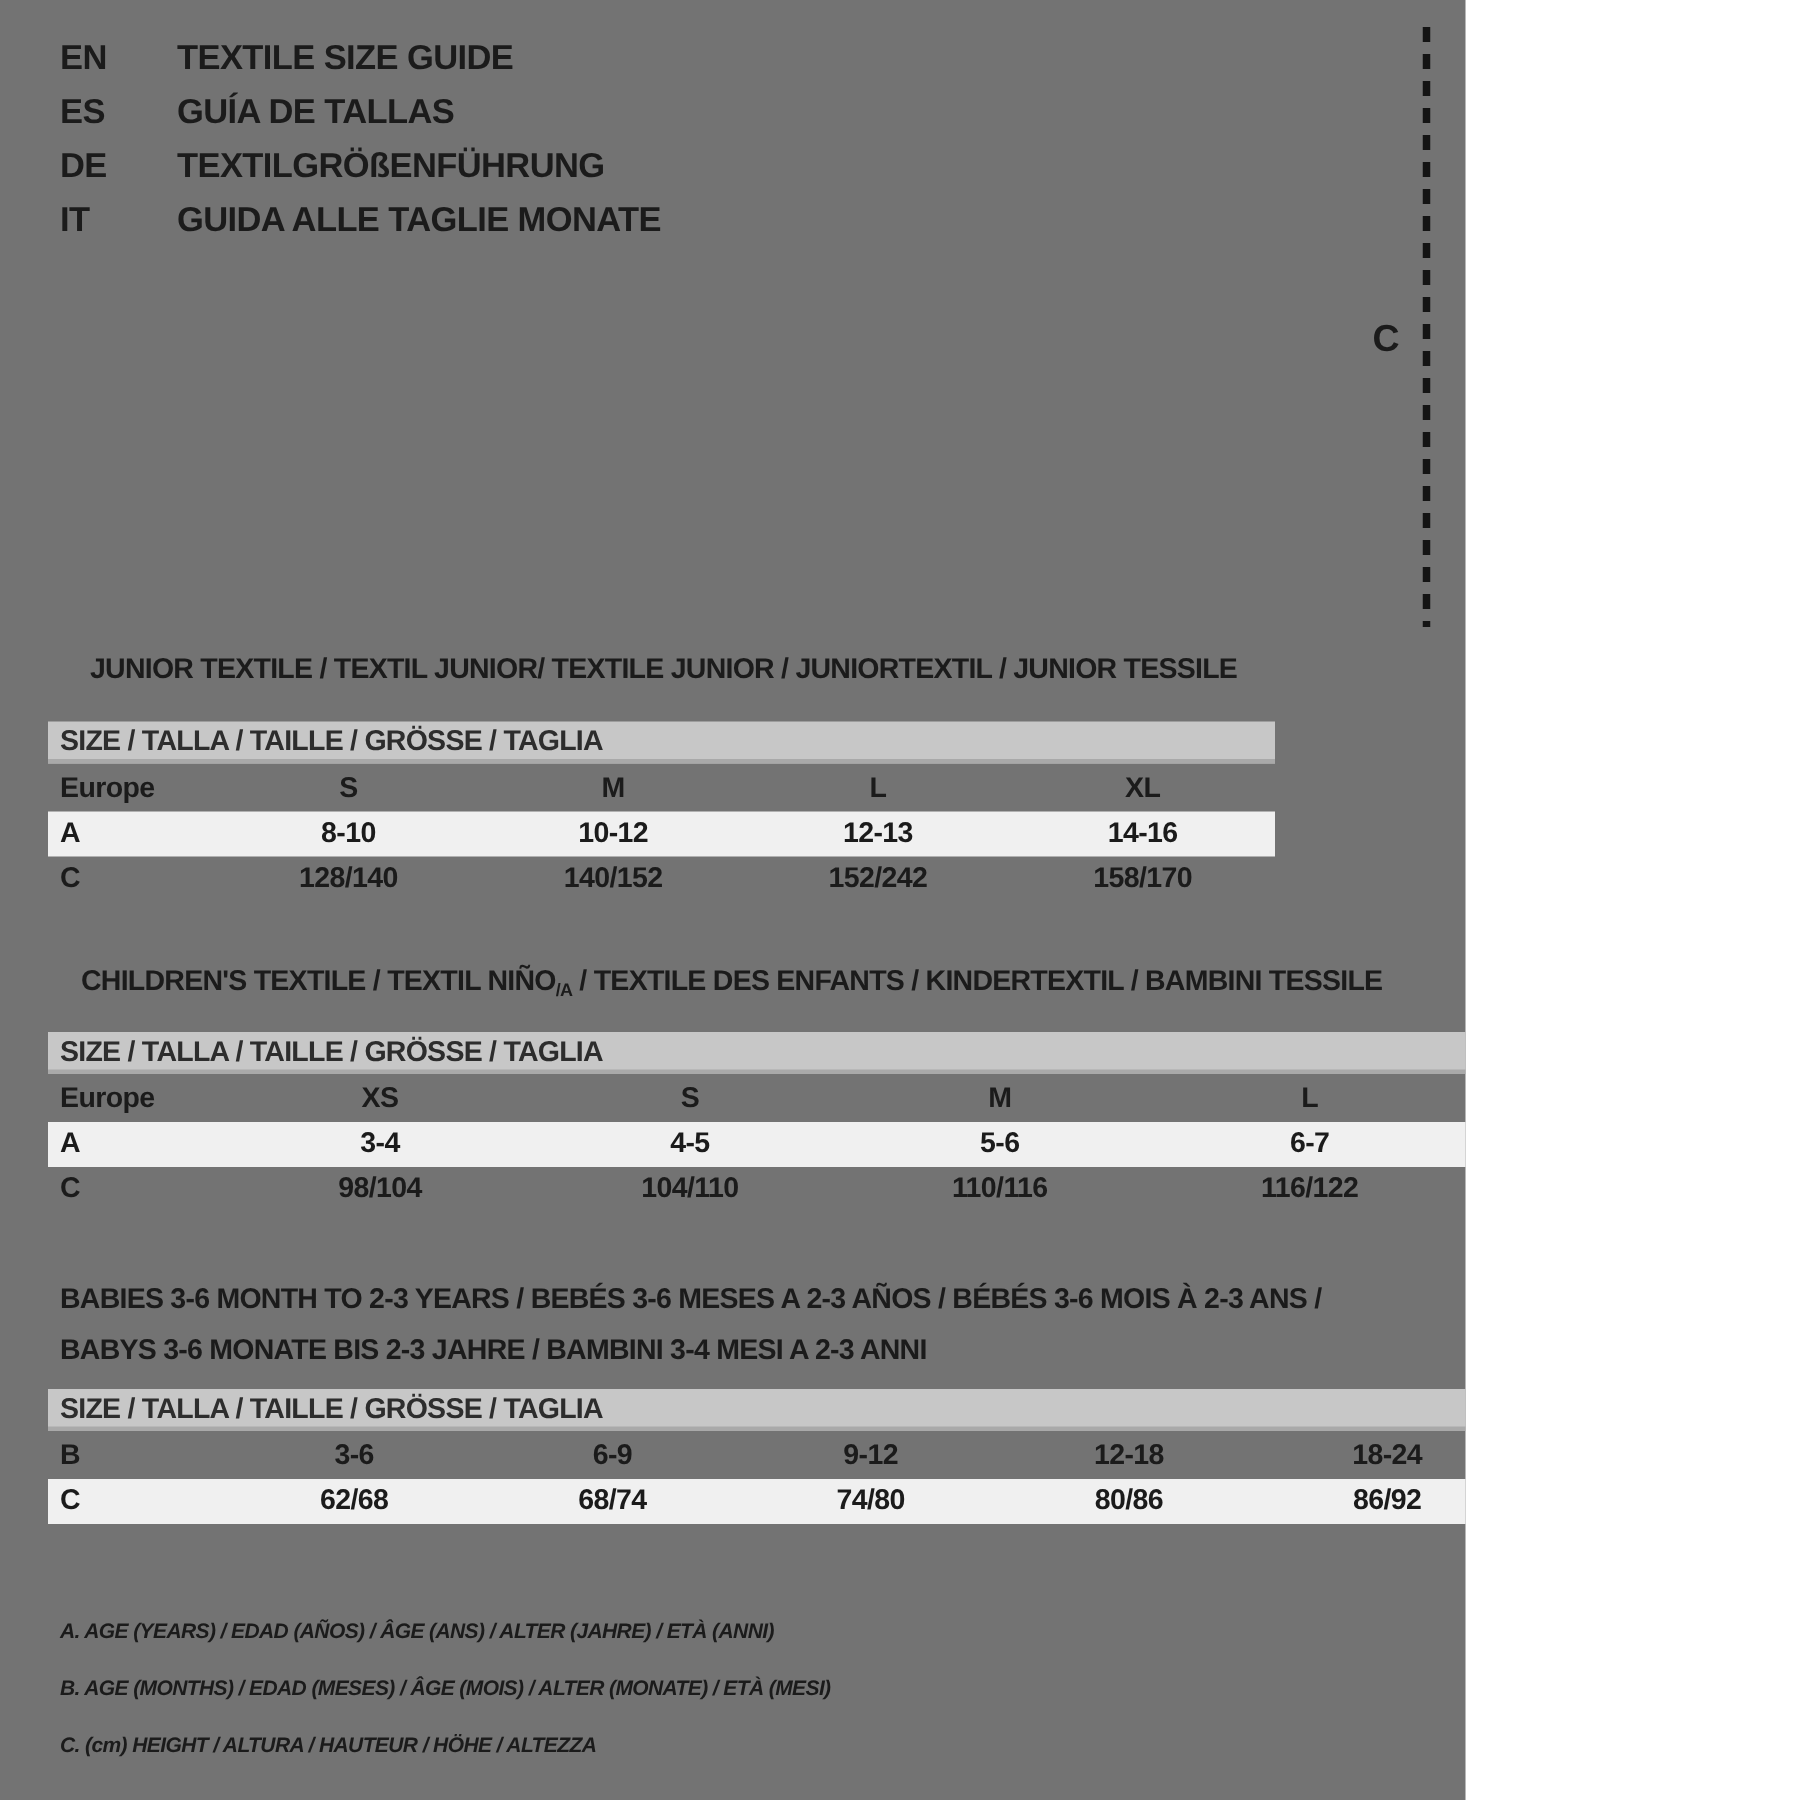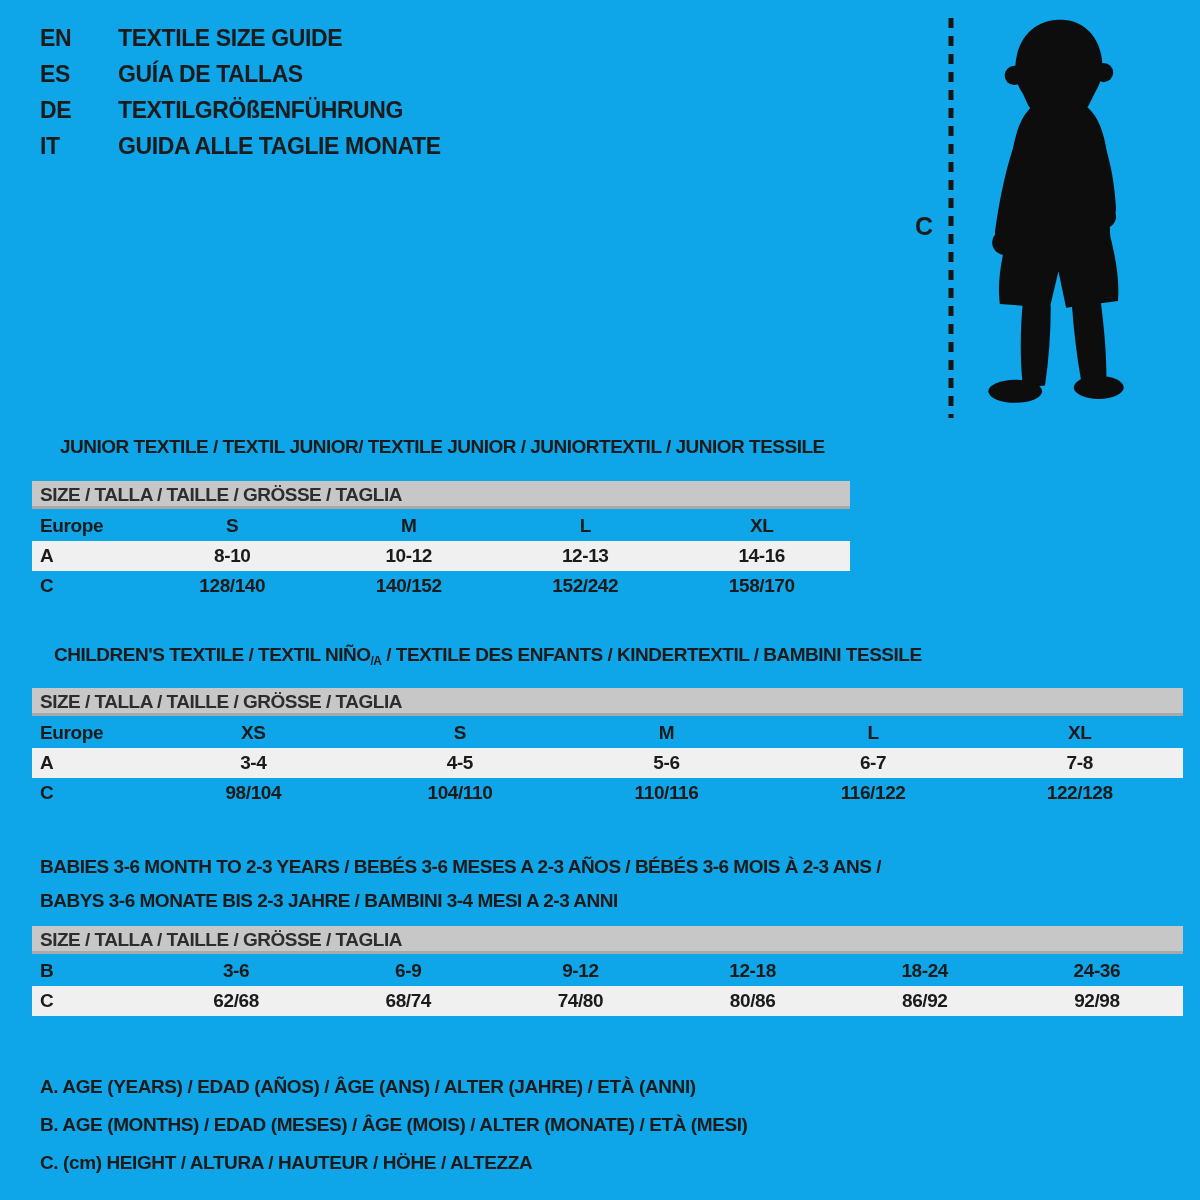--- a/index.html
+++ b/index.html
@@ -1,18 +1,18 @@
 <!DOCTYPE html>
 <html><head>
 <meta charset="utf-8">
 <style>
   * { margin:0; padding:0; box-sizing:border-box; }
   html,body { background:#ffffff; }
   .page {
-    position:relative; width:1200px; height:1200px; background:#0ea5e9;
+    position:relative; width:977px; height:1200px; background:#737373;
     font-family:"Liberation Sans","DejaVu Sans",sans-serif;
     color:#1b1b1b; overflow:hidden;
   }
 
   
   .lang-block { position:absolute; left:40px; top:20px; }
   .lang-row { display:flex; height:36px; align-items:center;
               font-size:23px; font-weight:700; letter-spacing:-0.4px; }
   .lang-code { width:78px; }
 
@@ -36,22 +36,22 @@
           font-size:19px; font-weight:700; letter-spacing:-0.4px; }
   .g5 { grid-template-columns:112px repeat(4,1fr); }
   .g6 { grid-template-columns:118px repeat(5,1fr); }
   .g7 { grid-template-columns:118px repeat(6,1fr); }
   .cell { text-align:center; }
   .cell.rlabel { text-align:left; padding-left:8px; }
   .shade { background:#f0f0f0; }
 
   
   .legend { position:absolute; left:40px; top:1068px; }
-  .legend-line { height:38px; line-height:38px; font-size:19px; font-weight:700;
-                 letter-spacing:-0.4px; white-space:nowrap; }
+  .legend-line { height:38px; line-height:38px; font-size:14px; font-weight:700;
+                 letter-spacing:-0.4px; white-space:nowrap;font-style:italic; }
 </style>
 </head>
 <body>
 
 <div class="page">
 
   <div class="lang-block">
     <div class="lang-row">
       <span class="lang-code">EN</span>
       <span class="lang-label">TEXTILE SIZE GUIDE</span>

